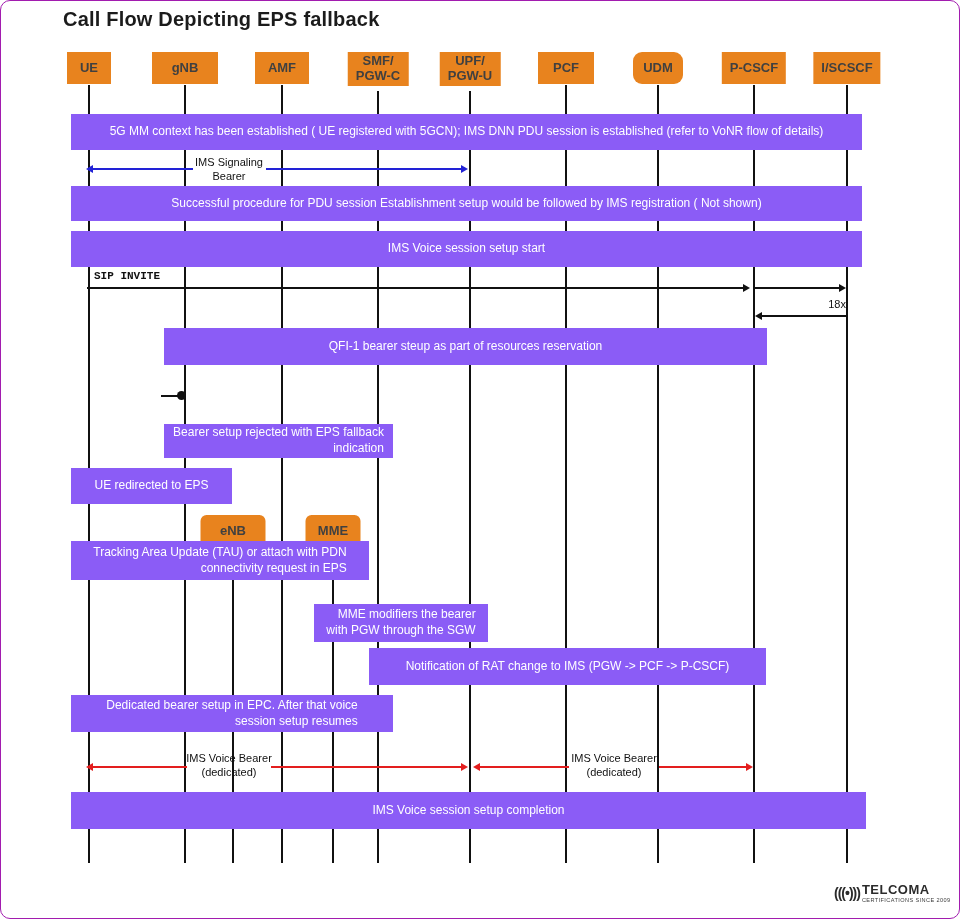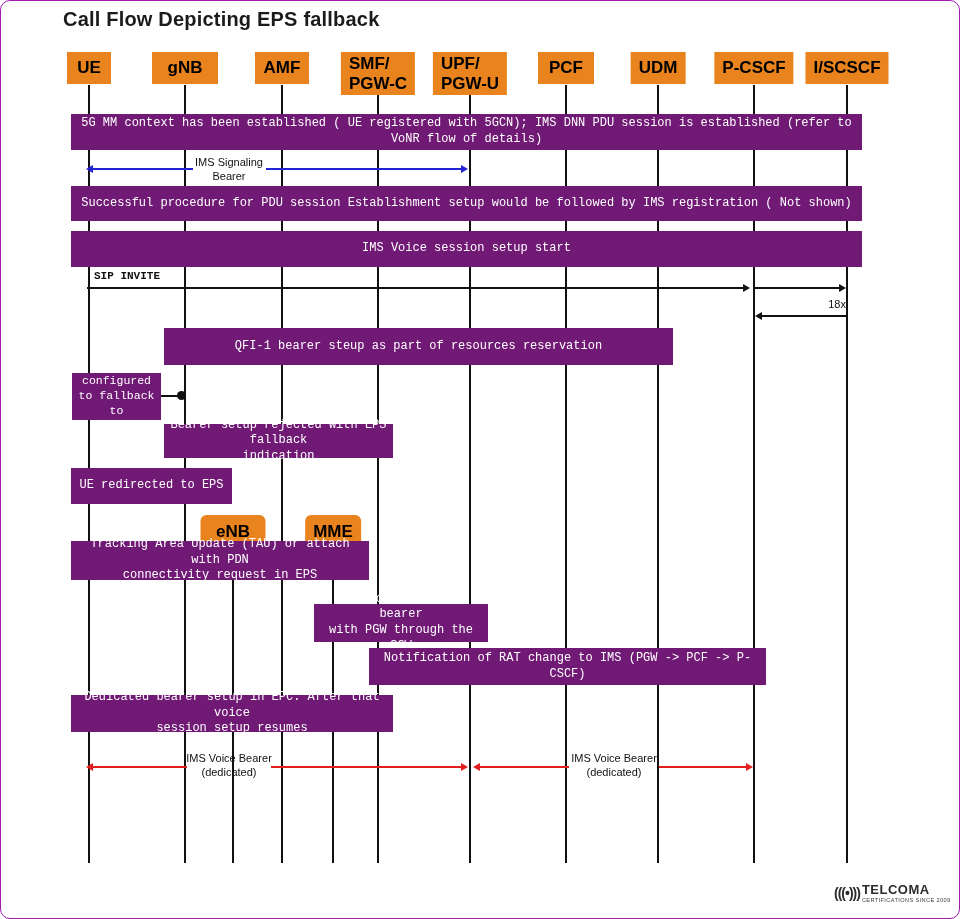--- a/index.html
+++ b/index.html
@@ -8,29 +8,29 @@
     border:1px solid #a21caf;border-radius:10px;overflow:hidden;
     font-family:"Liberation Sans", sans-serif;
   }
   .title{
     position:absolute;left:62px;top:7px;font-size:20px;font-weight:600;
     color:#1b1b1b;letter-spacing:0.2px;
   }
   .lifeline{position:absolute;width:2px;background:#111111;}
   .entity{
     position:absolute;top:51px;transform:translateX(-50%);
-    background:#E8831E;color:#000000;font-weight:700;font-size:17px;
-    display:flex;align-items:center;justify-content:center;
+    background:#E8831E;color:#404040;font-weight:700;font-size:13px;
+    display:flex;align-items:center;justify-content:center;text-align:center;
     white-space:pre-line;line-height:1.15;min-height:32px;padding:2px 8px;box-sizing:border-box;
   }
   .entity.eps{top:514px;min-height:33px;border-radius:6px;}
   .banner{
-    position:absolute;background:#701a75;color:#ffffff;font-size:12px;
-    display:flex;align-items:center;justify-content:center;text-align:center;
-    white-space:pre-line;line-height:1.3;box-sizing:border-box;padding:1px 4px;font-family:Liberation Mono, monospace;
+    position:absolute;background:#8b5cf6;color:#ffffff;font-size:12px;
+    display:flex;align-items:center;justify-content:center;text-align:right;
+    white-space:pre-line;line-height:1.3;box-sizing:border-box;padding:1px 4px;
   }
   .shaft{position:absolute;height:2px;}
   .ah-r{position:absolute;width:0;height:0;border-top:4px solid transparent;border-bottom:4px solid transparent;}
   .ah-l{position:absolute;width:0;height:0;border-top:4px solid transparent;border-bottom:4px solid transparent;}
   .lbl{
     position:absolute;color:#111111;font-size:11px;line-height:1.25;
     white-space:pre-line;text-align:center;
   }
   .dot{position:absolute;width:9px;height:9px;border-radius:50%;background:#111111;}
   .logo{position:absolute;left:833px;top:882px;display:flex;align-items:center;color:#2b2b2b;}
@@ -68,43 +68,41 @@
   <div class="lifeline" style="left:331px;top:546px;height:316px;"></div>
 
   <div class="entity" style="left:88px;min-width:44px;">UE</div>
   <div class="entity" style="left:184px;min-width:66px;">gNB</div>
   <div class="entity" style="left:281px;min-width:54px;">AMF</div>
   <div class="entity" style="left:377px;min-width:56px;">SMF/
 PGW-C</div>
   <div class="entity" style="left:469px;min-width:52px;">UPF/
 PGW-U</div>
   <div class="entity" style="left:565px;min-width:56px;">PCF</div>
-  <div class="entity" style="left:657px;min-width:50px;">UDM</div>
+  <div class="entity" style="left:657px;min-width:50px;border-radius:9px;">UDM</div>
   <div class="entity" style="left:753px;min-width:56px;">P-CSCF</div>
   <div class="entity" style="left:846px;min-width:54px;">I/SCSCF</div>
   <div class="entity eps" style="left:232px;min-width:65px;">eNB</div>
   <div class="entity eps" style="left:332px;min-width:55px;">MME</div>
 
   <div class="banner" style="left:70px;top:113px;width:791px;height:36px;">5G MM context has been established ( UE registered with 5GCN); IMS DNN PDU session is established (refer to VoNR flow of details)</div>
   <div class="banner" style="left:70px;top:185px;width:791px;height:35px;">Successful procedure for PDU session Establishment setup would be followed by IMS registration ( Not shown)</div>
   <div class="banner" style="left:70px;top:230px;width:791px;height:36px;">IMS Voice session setup start</div>
-  <div class="banner" style="left:163px;top:327px;width:509px;height:37px;">QFI-1 bearer steup as part of resources reservation</div>
-  <div class="banner" style="left:71px;top:372px;width:89px;height:47px;font-size:11.5px;line-height:1.3;">gNB configured
-to fallback to
-EPS</div>
+  <div class="banner" style="left:163px;top:327px;width:603px;height:37px;">QFI-1 bearer steup as part of resources reservation</div>
   <div class="banner" style="left:163px;top:423px;width:229px;height:34px;">Bearer setup rejected with EPS fallback
 indication</div>
   <div class="banner" style="left:70px;top:467px;width:161px;height:36px;">UE redirected to EPS</div>
   <div class="banner" style="left:70px;top:540px;width:298px;height:39px;">Tracking Area Update (TAU) or attach with PDN
 connectivity request in EPS</div>
   <div class="banner" style="left:313px;top:603px;width:174px;height:38px;">MME modifiers the bearer
 with PGW through the SGW</div>
   <div class="banner" style="left:368px;top:647px;width:397px;height:37px;">Notification of RAT change to IMS (PGW -&gt; PCF -&gt; P-CSCF)</div>
   <div class="banner" style="left:70px;top:694px;width:322px;height:37px;">Dedicated bearer setup in EPC. After that voice
 session setup resumes</div>
+  <div class="banner" style="left:70px;top:791px;width:795px;height:37px;">IMS Voice session setup completion</div>
 
   <div class="shaft c-black" style="left:160px;top:394px;width:18px;"></div>
   <div class="dot" style="left:176px;top:390px;"></div>
 
   <div class="ah-l c-blue" style="left:85px;top:164px;"></div>
   <div class="shaft c-blue" style="left:92px;top:167px;width:100px;"></div>
   <div class="lbl" style="left:228px;top:155px;transform:translateX(-50%);">IMS Signaling
 Bearer</div>
   <div class="shaft c-blue" style="left:265px;top:167px;width:195px;"></div>
   <div class="ah-r c-blue" style="left:460px;top:164px;"></div>

